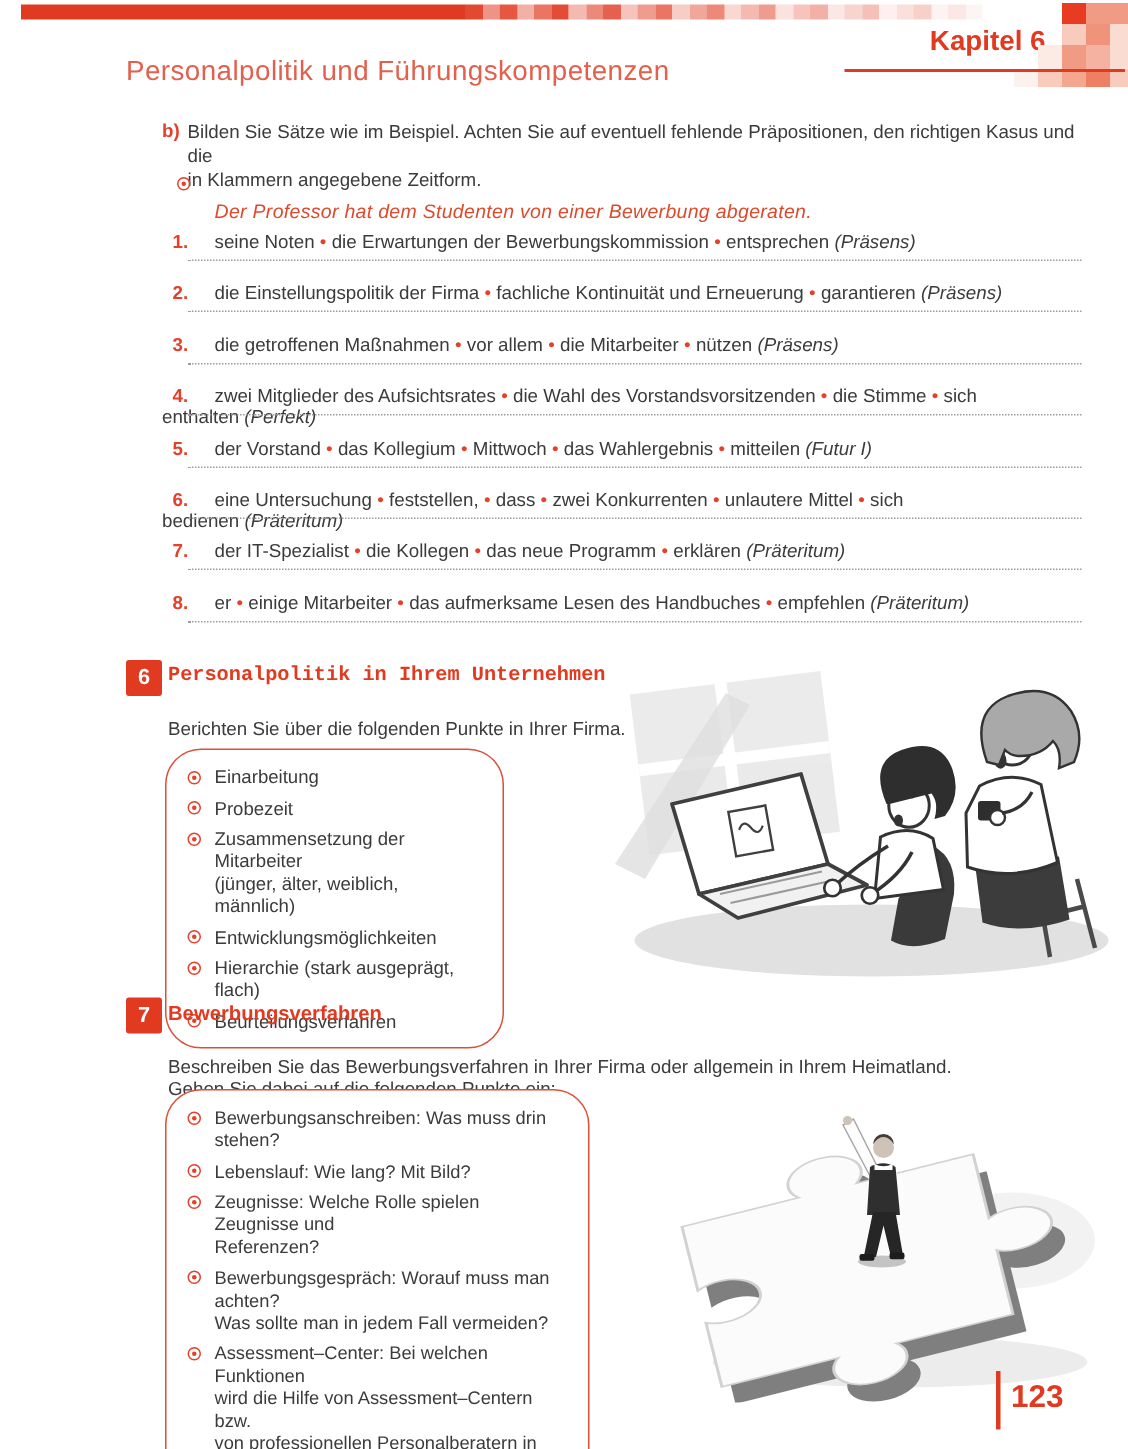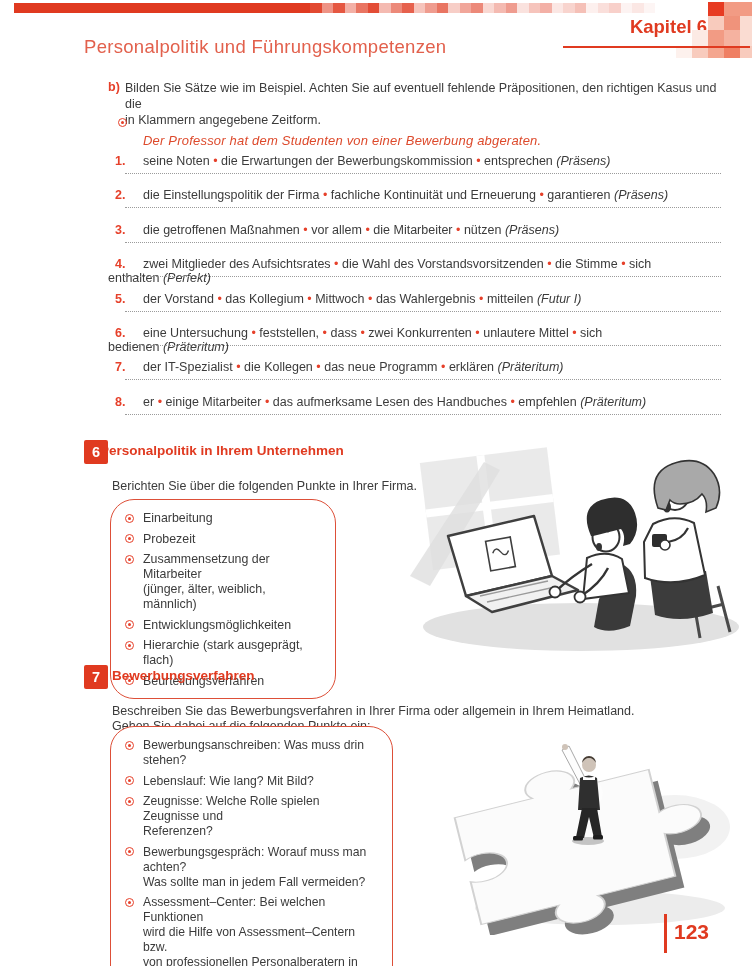--- a/index.html
+++ b/index.html
@@ -15,21 +15,21 @@
   html,body{background:#fff;}
   body{font-family:"Liberation Sans","DejaVu Sans",sans-serif;color:var(--ink);}
   .page{position:relative;width:752px;height:966px;background:#ffffff;overflow:hidden;}
 
   
   .topbar{position:absolute;left:14px;top:3px;height:10px;width:642px;display:flex;}
   .topbar .solid{width:296px;height:10px;background:var(--red-deep);flex:0 0 auto;}
   .topbar .blk{width:11.5px;height:10px;background:var(--red-deep);flex:0 0 auto;}
   .page-title{position:absolute;left:84px;top:16px;font-size:18.5px;font-weight:400;
     color:var(--salmon);letter-spacing:.3px;margin-top:20px;}
-  .kapitel{position:absolute;right:45px;top:16px;font-size:18.5px;font-weight:700;color:var(--red-deep);}
+  .kapitel{position:absolute;right:55px;top:16px;font-size:18.5px;font-weight:700;color:var(--red-deep);}
   .kapitel-line{position:absolute;left:563px;top:46px;width:187px;height:2px;background:var(--red-deep);z-index:3;}
   .mosaic-block{position:absolute;z-index:2;}
 
   
   .b-label{position:absolute;left:108px;top:80px;font-size:12.5px;font-weight:700;color:var(--red);}
   .b-instructions{position:absolute;left:125px;top:80px;width:600px;font-size:12.5px;
     line-height:16px;white-space:pre-line;}
   .example-line{position:absolute;left:108px;top:116px;width:614px;font-size:12.5px;line-height:14px;
     display:flex;align-items:flex-start;}
   .example-line .tbullet{margin:1.5px 14px 0 10px;}
@@ -138,21 +138,21 @@
       <div class="ex-item"><span class="num">2.</span><span><span>die Einstellungspolitik der Firma</span><span class="sep">•</span><span>fachliche Kontinuität und Erneuerung</span><span class="sep">•</span><span>garantieren</span><span class="tense">&nbsp;(Präsens)</span></span><div class="dot"></div></div>
       <div class="ex-item"><span class="num">3.</span><span><span>die getroffenen Maßnahmen</span><span class="sep">•</span><span>vor allem</span><span class="sep">•</span><span>die Mitarbeiter</span><span class="sep">•</span><span>nützen</span><span class="tense">&nbsp;(Präsens)</span></span><div class="dot"></div></div>
       <div class="ex-item"><span class="num">4.</span><span><span>zwei Mitglieder des Aufsichtsrates</span><span class="sep">•</span><span>die Wahl des Vorstandsvorsitzenden</span><span class="sep">•</span><span>die Stimme</span><span class="sep">•</span><span>sich enthalten</span><span class="tense">&nbsp;(Perfekt)</span></span><div class="dot"></div></div>
       <div class="ex-item"><span class="num">5.</span><span><span>der Vorstand</span><span class="sep">•</span><span>das Kollegium</span><span class="sep">•</span><span>Mittwoch</span><span class="sep">•</span><span>das Wahlergebnis</span><span class="sep">•</span><span>mitteilen</span><span class="tense">&nbsp;(Futur I)</span></span><div class="dot"></div></div>
       <div class="ex-item"><span class="num">6.</span><span><span>eine Untersuchung</span><span class="sep">•</span><span>feststellen,</span><span class="sep">•</span><span>dass</span><span class="sep">•</span><span>zwei Konkurrenten</span><span class="sep">•</span><span>unlautere Mittel</span><span class="sep">•</span><span>sich bedienen</span><span class="tense">&nbsp;(Präteritum)</span></span><div class="dot"></div></div>
       <div class="ex-item"><span class="num">7.</span><span><span>der IT-Spezialist</span><span class="sep">•</span><span>die Kollegen</span><span class="sep">•</span><span>das neue Programm</span><span class="sep">•</span><span>erklären</span><span class="tense">&nbsp;(Präteritum)</span></span><div class="dot"></div></div>
       <div class="ex-item"><span class="num">8.</span><span><span>er</span><span class="sep">•</span><span>einige Mitarbeiter</span><span class="sep">•</span><span>das aufmerksame Lesen des Handbuches</span><span class="sep">•</span><span>empfehlen</span><span class="tense">&nbsp;(Präteritum)</span></span><div class="dot"></div></div>
     </div>
 
   <div class="badge" style="left:84px;top:440px;">6</div>
-  <div class="task-title" style="left:100px;top:443px;">Personalpolitik in Ihrem Unternehmen</div>
+  <div class="task-title" style="left:112px;top:443px;font-family:Liberation Mono, monospace;">Personalpolitik in Ihrem Unternehmen</div>
   <div class="task-line" style="left:112px;top:460px;">Berichten Sie über die folgenden Punkte in Ihrer Firma.</div>
   <div class="rbox" style="left:110px;top:499px;width:226px;">
     <ul id="box6">
         <li>
           <span class="tbullet"></span>
           <span class="btxt">Einarbeitung</span>
         </li>
         <li>
           <span class="tbullet"></span>
           <span class="btxt">Probezeit</span>

